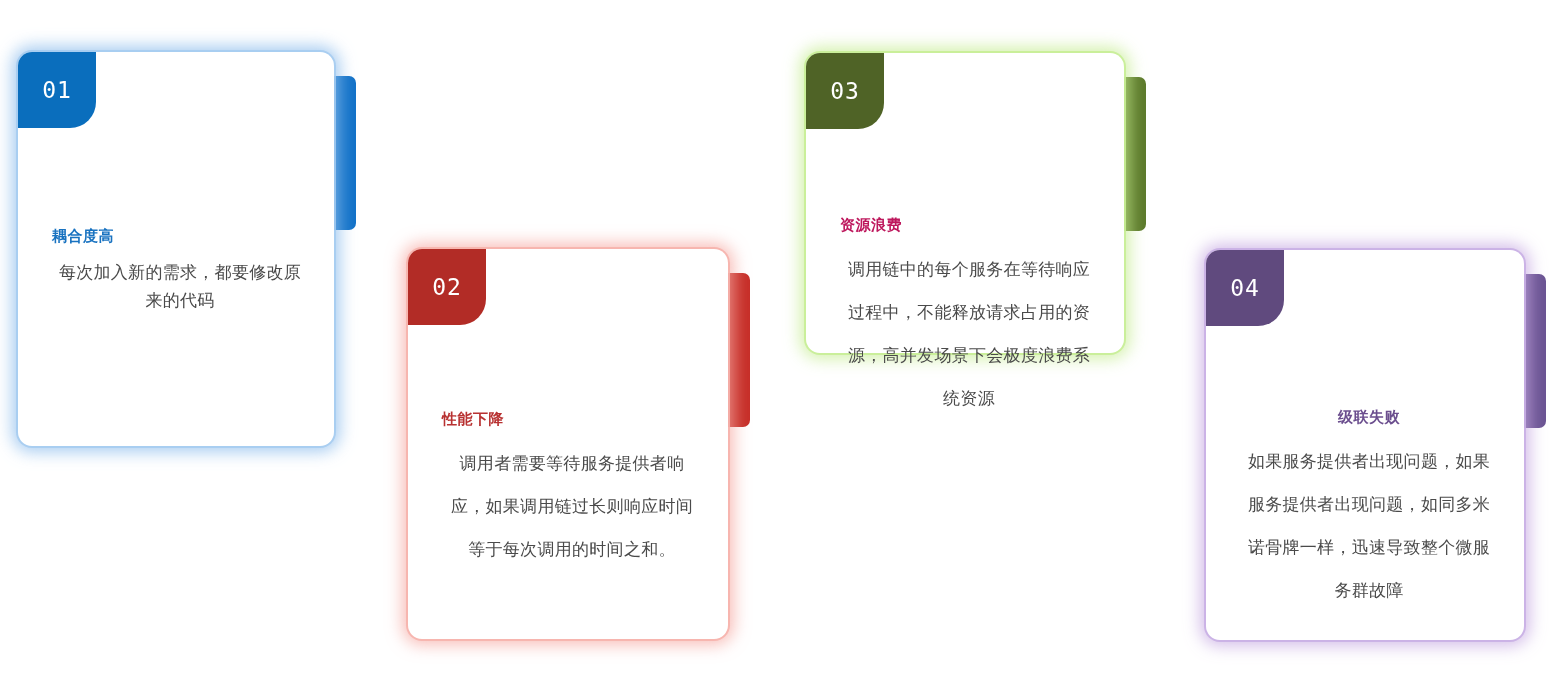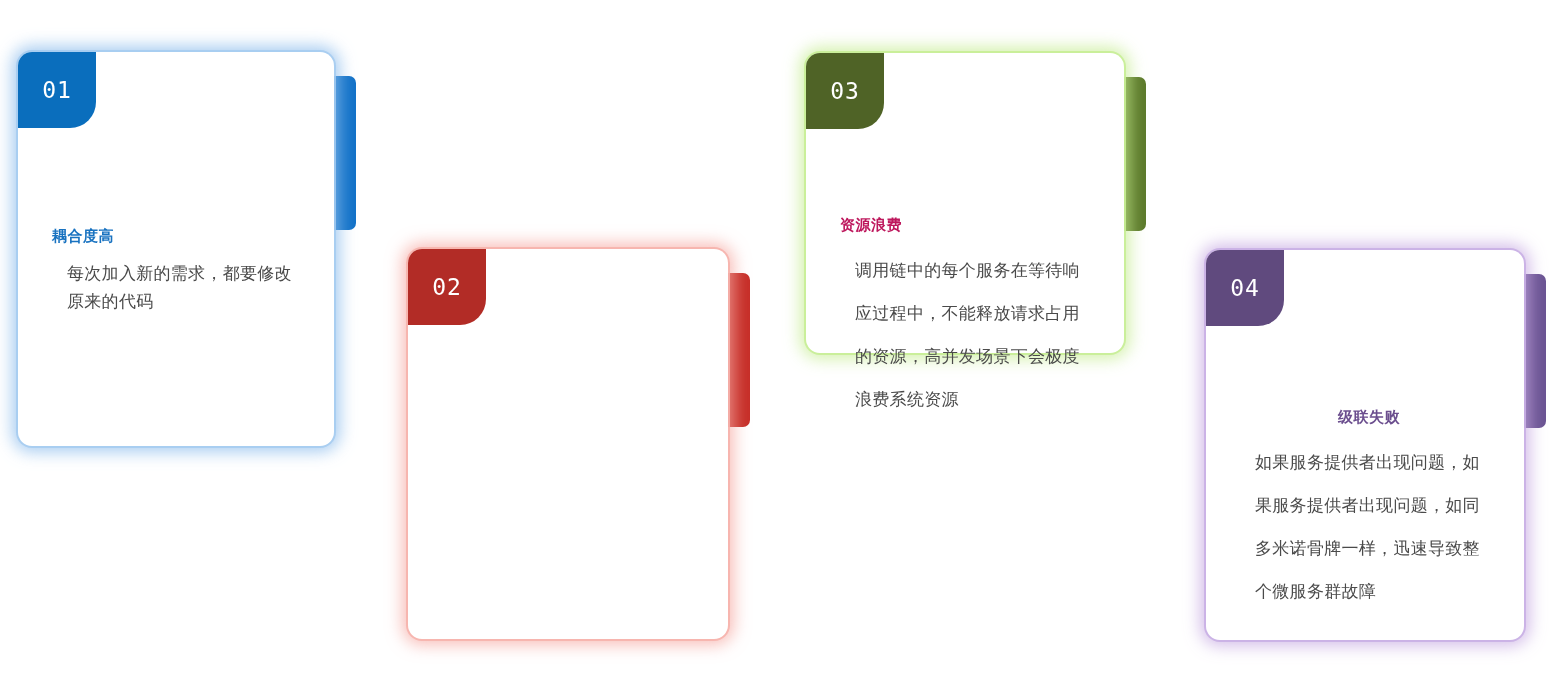--- a/index.html
+++ b/index.html
@@ -88,22 +88,23 @@
   .card-title {
     font-size: 15px;
     font-weight: bold;
     line-height: 1.2;
     margin: 0 0 14px 0;
     letter-spacing: .5px;
   }
   .card-desc {
     font-size: 17px;
     color: #4a4a4a;
-    margin: 15px;
+    margin: 4px;
     letter-spacing: .3px;
+    text-align: center;
   }
   .desc-tight { line-height: 28px; }
   .desc-loose { line-height: 43px; }
 
   
   .t-blue   { color: #1872c0; }
   .t-red    { color: #b83232; }
   .t-green  { color: #be185d; }
   .t-purple { color: #6b4e8e; text-align: center; }
 
@@ -145,20 +146,24 @@
       </div>
     </div>
   </div>
 
   <div class="card-wrap" id="card-2">
     <div class="side-tab tab-red"></div>
     <div class="card glow-red">
       <div class="badge bg-red">
         <span class="badge-text">02</span>
       </div>
+      <div class="body-block">
+        <h3 class="card-title t-red">性能下降</h3>
+        <p class="card-desc desc-loose">调用者需要等待服务提供者响应，如果调用链过长则响应时间等于每次调用的时间之和。</p>
+      </div>
     </div>
   </div>
 
   <div class="card-wrap" id="card-3">
     <div class="side-tab tab-green"></div>
     <div class="card glow-green">
       <div class="badge bg-green">
         <span class="badge-text">03</span>
       </div>
       <div class="body-block">

